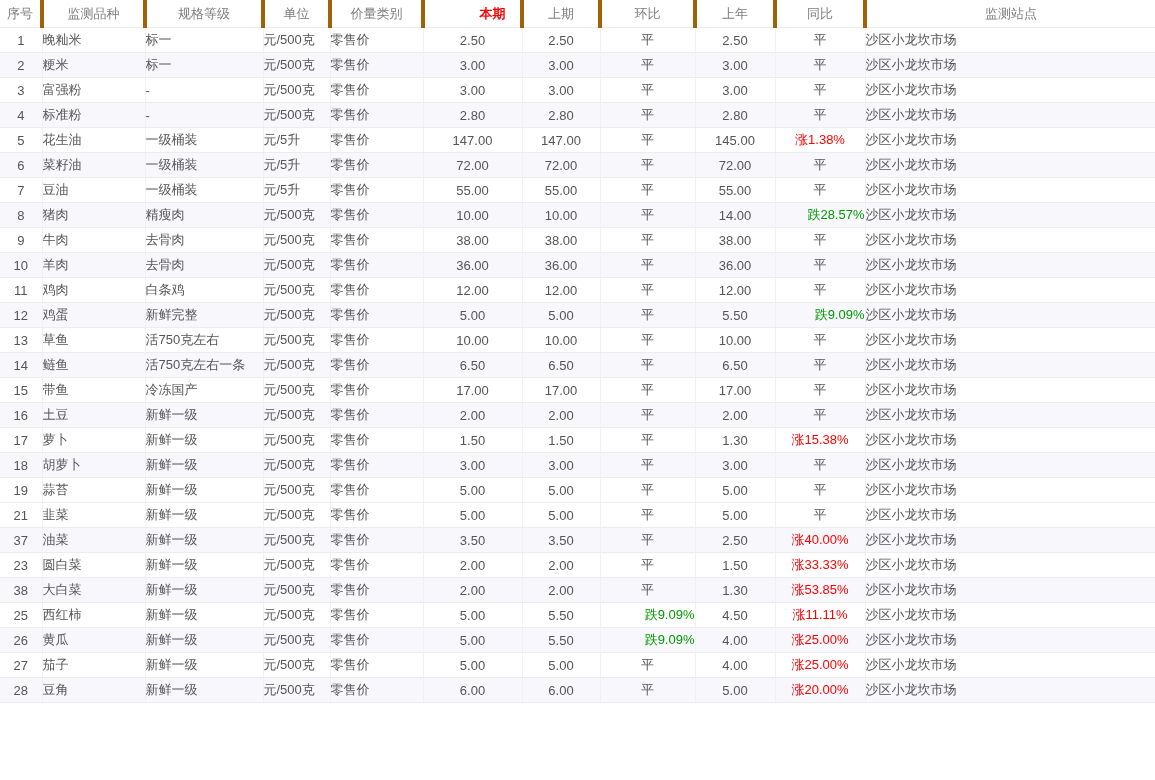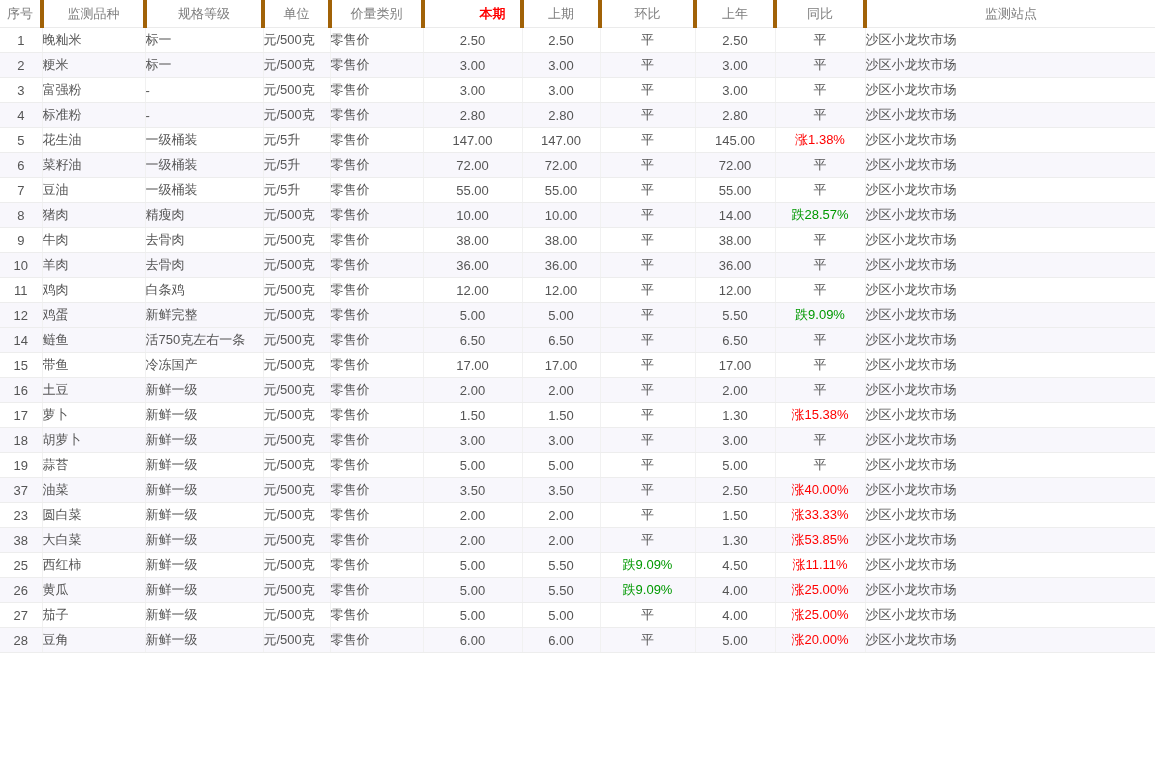--- a/index.html
+++ b/index.html
@@ -45,21 +45,21 @@
     border-bottom: 1px solid #ededed;
     border-left: 1px solid #f1f1f1;
     white-space: nowrap;
     overflow: hidden;
   }
   table.grid td:first-child { border-left: none; }
   table.grid tr.stripe td { background: var(--stripe, #f8f7fc); }
   td.c { text-align: center; }
   td.l { text-align: left; padding-left: 12px; }
   td.up { color: var(--up, #ff0000); }
-  td.down { color: var(--down, #009900); }
+  td.down { color: var(--down, #009900); text-align: right; }
 </style>
 </head>
 <body>
 
 <div class="page">
   <table class="grid">
     <colgroup>
       <col style="width:42px">
         <col style="width:103px">
         <col style="width:118px">
@@ -237,20 +237,33 @@
           <td class="l">新鲜完整</td>
           <td class="l">元/500克</td>
           <td class="l">零售价</td>
           <td class="c">5.00</td>
           <td class="c">5.00</td>
           <td class="c">平</td>
           <td class="c">5.50</td>
           <td class="c down">跌9.09%</td>
           <td class="l">沙区小龙坎市场</td>
         </tr>
+        <tr>
+          <td class="c">13</td>
+          <td class="l">草鱼</td>
+          <td class="l">活750克左右</td>
+          <td class="l">元/500克</td>
+          <td class="l">零售价</td>
+          <td class="c">10.00</td>
+          <td class="c">10.00</td>
+          <td class="c">平</td>
+          <td class="c">10.00</td>
+          <td class="c">平</td>
+          <td class="l">沙区小龙坎市场</td>
+        </tr>
         <tr class="stripe">
           <td class="c">14</td>
           <td class="l">鲢鱼</td>
           <td class="l">活750克左右一条</td>
           <td class="l">元/500克</td>
           <td class="l">零售价</td>
           <td class="c">6.50</td>
           <td class="c">6.50</td>
           <td class="c">平</td>
           <td class="c">6.50</td>
@@ -305,20 +318,33 @@
           <td class="c">3.00</td>
           <td class="c">3.00</td>
           <td class="c">平</td>
           <td class="c">3.00</td>
           <td class="c">平</td>
           <td class="l">沙区小龙坎市场</td>
         </tr>
         <tr>
           <td class="c">19</td>
           <td class="l">蒜苔</td>
+          <td class="l">新鲜一级</td>
+          <td class="l">元/500克</td>
+          <td class="l">零售价</td>
+          <td class="c">5.00</td>
+          <td class="c">5.00</td>
+          <td class="c">平</td>
+          <td class="c">5.00</td>
+          <td class="c">平</td>
+          <td class="l">沙区小龙坎市场</td>
+        </tr>
+        <tr>
+          <td class="c">21</td>
+          <td class="l">韭菜</td>
           <td class="l">新鲜一级</td>
           <td class="l">元/500克</td>
           <td class="l">零售价</td>
           <td class="c">5.00</td>
           <td class="c">5.00</td>
           <td class="c">平</td>
           <td class="c">5.00</td>
           <td class="c">平</td>
           <td class="l">沙区小龙坎市场</td>
         </tr>

